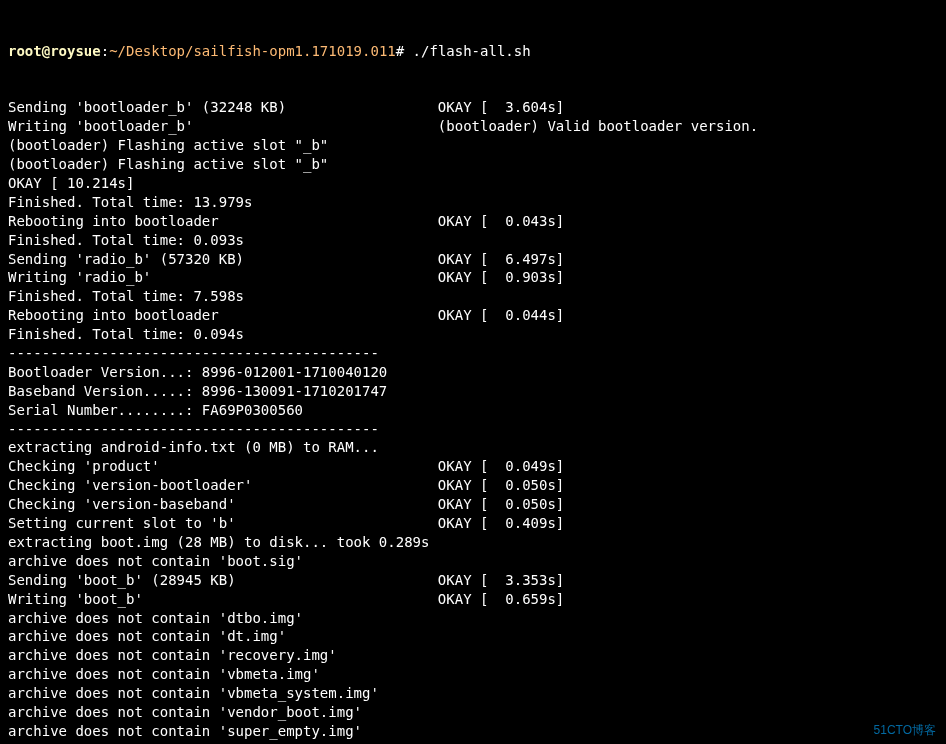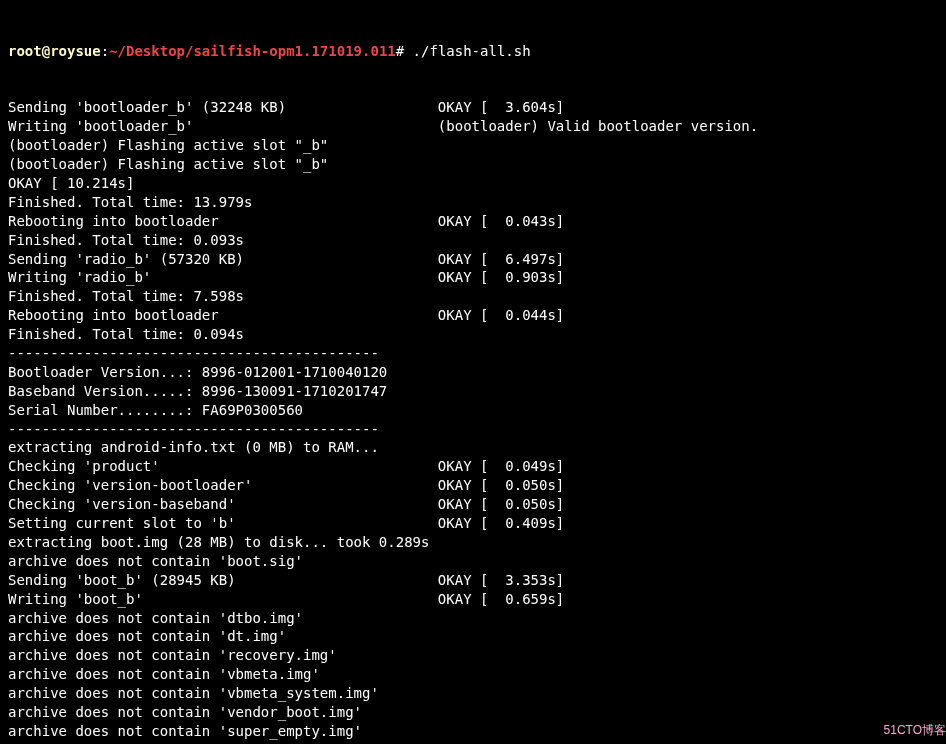--- a/index.html
+++ b/index.html
@@ -20,34 +20,34 @@
       overflow: hidden;
     }
     .terminal {
       white-space: pre;
     }
     .prompt-user {
       color: #fef9c3;
       font-weight: bold;
     }
     .prompt-path {
-      color: #ef4444;
-      font-weight: bold;
+      color: #fdba74;
+      font-weight: normal;
     }
     .prompt-symbol {
       color: #ffffff;
     }
     .line {
       white-space: pre;
     }
     .watermark {
       position: absolute;
       bottom: 6px;
-      right: 0;
-      color: #f9a8d4;
+      right: 10px;
+      color: #0369a1;
       font-size: 12px;
       font-family: sans-serif;
     }
   </style>
 </head>
 <body>
 
 <div class="terminal">
   <div class="line"><span class="prompt-user">root@roysue</span><span class="prompt-symbol">:</span><span class="prompt-path">~/Desktop/sailfish-opm1.171019.011</span><span class="prompt-symbol">#</span><span> </span><span>./flash-all.sh</span></div>
   <div id="output-lines"><div class="line">Sending 'bootloader_b' (32248 KB)                  OKAY [  3.604s]</div><div class="line">Writing 'bootloader_b'                             (bootloader) Valid bootloader version.</div><div class="line">(bootloader) Flashing active slot "_b"</div><div class="line">(bootloader) Flashing active slot "_b"</div><div class="line">OKAY [ 10.214s]</div><div class="line">Finished. Total time: 13.979s</div><div class="line">Rebooting into bootloader                          OKAY [  0.043s]</div><div class="line">Finished. Total time: 0.093s</div><div class="line">Sending 'radio_b' (57320 KB)                       OKAY [  6.497s]</div><div class="line">Writing 'radio_b'                                  OKAY [  0.903s]</div><div class="line">Finished. Total time: 7.598s</div><div class="line">Rebooting into bootloader                          OKAY [  0.044s]</div><div class="line">Finished. Total time: 0.094s</div><div class="line">--------------------------------------------</div><div class="line">Bootloader Version...: 8996-012001-1710040120</div><div class="line">Baseband Version.....: 8996-130091-1710201747</div><div class="line">Serial Number........: FA69P0300560</div><div class="line">--------------------------------------------</div><div class="line">extracting android-info.txt (0 MB) to RAM...</div><div class="line">Checking 'product'                                 OKAY [  0.049s]</div><div class="line">Checking 'version-bootloader'                      OKAY [  0.050s]</div><div class="line">Checking 'version-baseband'                        OKAY [  0.050s]</div><div class="line">Setting current slot to 'b'                        OKAY [  0.409s]</div><div class="line">extracting boot.img (28 MB) to disk... took 0.289s</div><div class="line">archive does not contain 'boot.sig'</div><div class="line">Sending 'boot_b' (28945 KB)                        OKAY [  3.353s]</div><div class="line">Writing 'boot_b'                                   OKAY [  0.659s]</div><div class="line">archive does not contain 'dtbo.img'</div><div class="line">archive does not contain 'dt.img'</div><div class="line">archive does not contain 'recovery.img'</div><div class="line">archive does not contain 'vbmeta.img'</div><div class="line">archive does not contain 'vbmeta_system.img'</div><div class="line">archive does not contain 'vendor_boot.img'</div><div class="line">archive does not contain 'super_empty.img'</div><div class="line">archive does not contain 'boot_other.img'</div></div>

